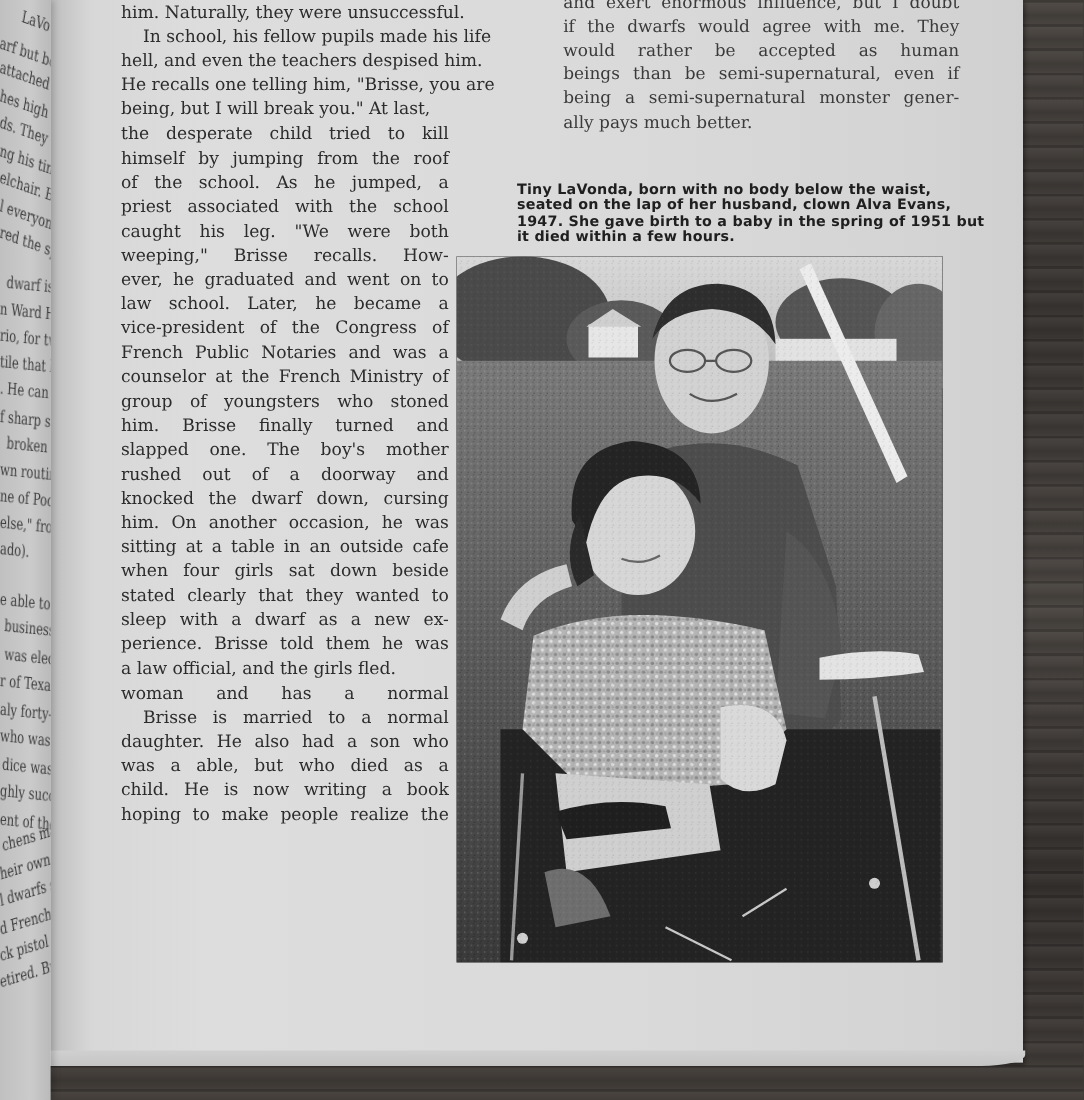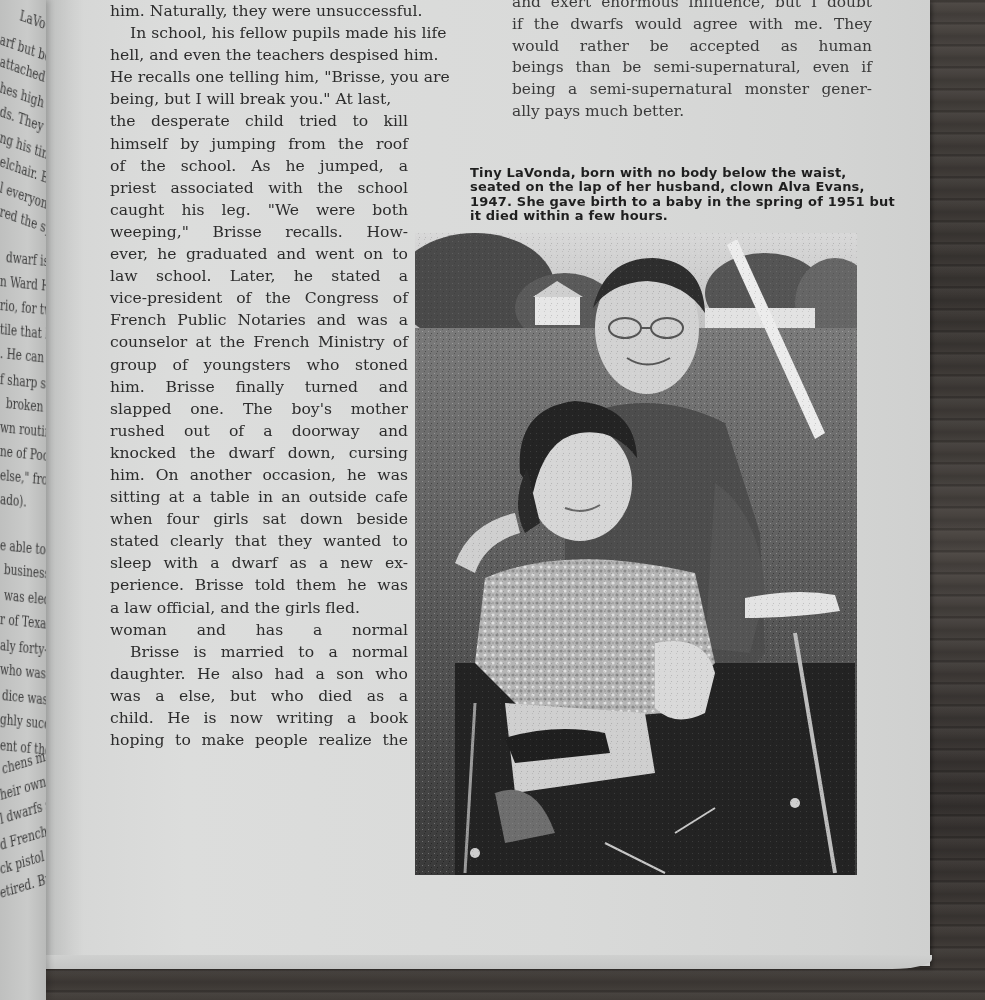--- a/index.html
+++ b/index.html
@@ -82,40 +82,40 @@
       <span class="line">hell, and even the teachers despised him.</span>
       <span class="line">He recalls one telling him, "Brisse, you are</span>
       <span class="line last">being, but I will break you." At last,</span>
       <span class="line">the desperate child tried to kill</span>
       <span class="line">himself by jumping from the roof</span>
       <span class="line">of the school. As he jumped, a</span>
       <span class="line">priest associated with the school</span>
       <span class="line">caught his leg. "We were both</span>
       <span class="line">weeping," Brisse recalls. How-</span>
       <span class="line">ever, he graduated and went on to</span>
-      <span class="line">law school. Later, he stated a</span>
+      <span class="line">law school. Later, he became a</span>
       <span class="line">vice-president of the Congress of</span>
       <span class="line">French Public Notaries and was a</span>
       <span class="line">counselor at the French Ministry of</span>
       <span class="line">group of youngsters who stoned</span>
       <span class="line">him. Brisse finally turned and</span>
       <span class="line">slapped one. The boy's mother</span>
       <span class="line">rushed out of a doorway and</span>
       <span class="line">knocked the dwarf down, cursing</span>
       <span class="line">him. On another occasion, he was</span>
       <span class="line">sitting at a table in an outside cafe</span>
       <span class="line">when four girls sat down beside</span>
       <span class="line">stated clearly that they wanted to</span>
       <span class="line">sleep with a dwarf as a new ex-</span>
       <span class="line">perience. Brisse told them he was</span>
       <span class="line last">a law official, and the girls fled.</span>
       <span class="line">woman and has a normal</span>
       <span class="line indent">Brisse is married to a normal</span>
       <span class="line">daughter. He also had a son who</span>
-      <span class="line">was a else, but who died as a</span>
+      <span class="line">was a able, but who died as a</span>
       <span class="line">child. He is now writing a book</span>
       <span class="line">hoping to make people realize the</span>
     </div>
 
   <div class="col-right" id="colRight">
       <span class="line">and exert enormous influence, but I doubt</span>
       <span class="line">if the dwarfs would agree with me. They</span>
       <span class="line">would rather be accepted as human</span>
       <span class="line">beings than be semi-supernatural, even if</span>
       <span class="line">being a semi-supernatural monster gener-</span>

